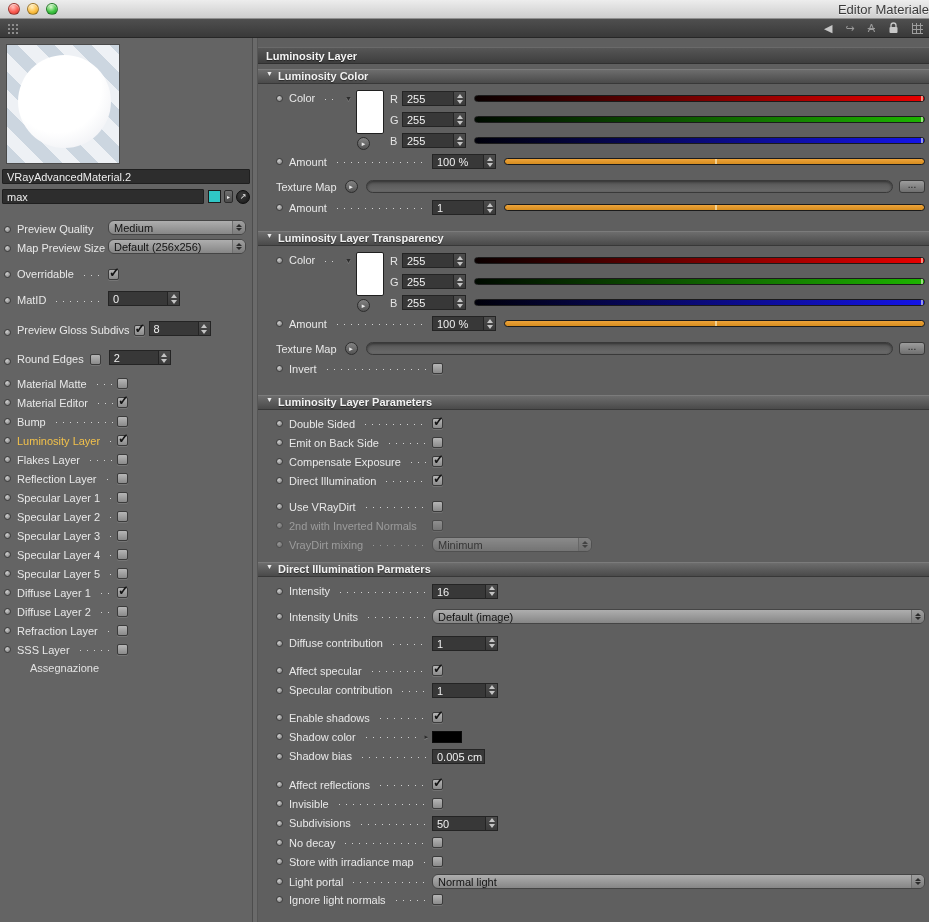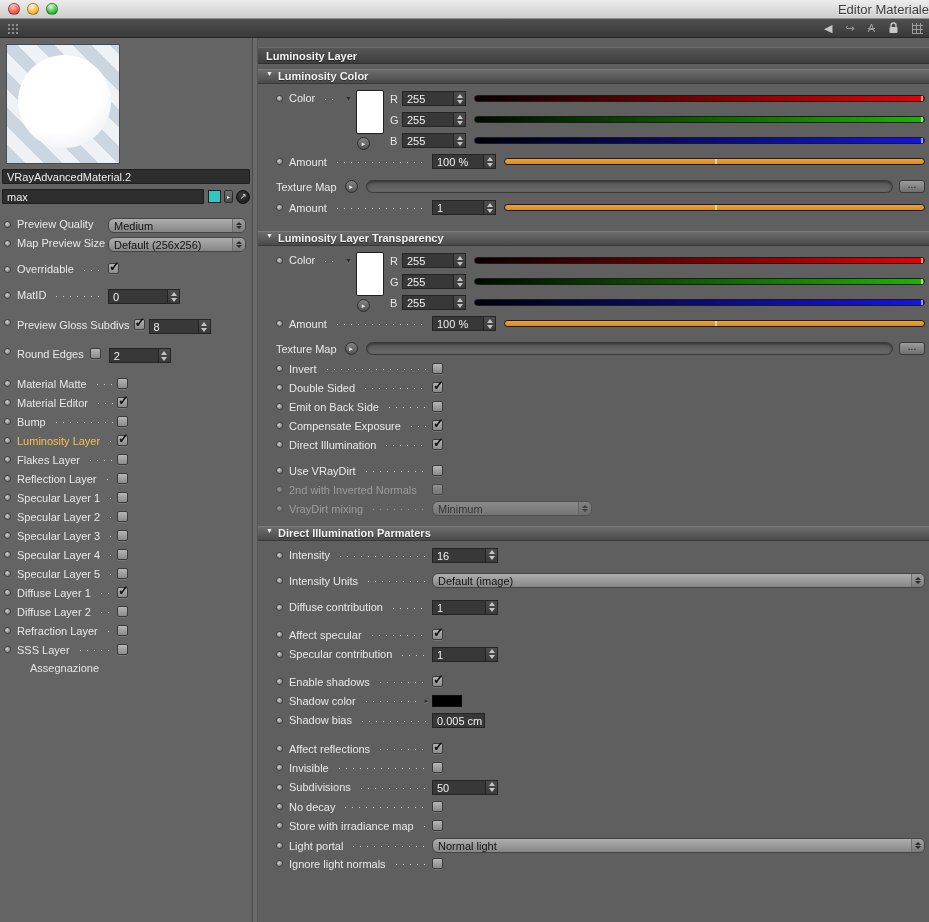--- a/index.html
+++ b/index.html
@@ -102,21 +102,21 @@
   .name-row{margin:5px 2px 0 2px}
   .shader-row{display:flex;align-items:center;margin:5px 2px 0 2px}
   .swatch{width:13px;height:13px;border:1px solid #1c1c1c;flex:0 0 auto}
   .swatch.teal{background:var(--teal-swatch,#2fc7c6);margin-left:4px}
   .mini-btn{width:9px;height:13px;margin-left:3px;border:1px solid #2c2c2c;border-radius:2px;flex:0 0 auto;
     background:linear-gradient(#6f6f6f,#4c4c4c);color:#e8e8e8;font-size:6px;
     display:flex;align-items:center;justify-content:center}
   .node-btn{width:14px;height:14px;margin-left:3px;border-radius:50%;border:1px solid #0e0e0e;flex:0 0 auto;
     background:radial-gradient(circle at 40% 35%,#3c3c3c,#161616);color:#eaeaea;font-size:8px;
     display:flex;align-items:center;justify-content:center}
-  .lrow{display:flex;align-items:flex-start;padding-left:4px;height:17px}
+  .lrow{display:flex;align-items:flex-end;padding-left:4px;height:17px}
   .lrow .labelcol{width:104px}
   .layer-row{display:flex;align-items:center;padding-left:4px;height:19px;width:128px}
   .layer-row .leader{margin-right:4px}
   .layer-row.selected .lbl{color:var(--selected-layer,#f2c14b)}
   .assign{margin:3px 0 0 30px;color:#e2e2e2}
 
   
   .panel-title{height:17px;margin-top:9px;display:flex;align-items:center;padding-left:8px;
     background:linear-gradient(#565656,#3e3e3e);border-top:1px solid #6a6a6a;border-bottom:1px solid #303030;
     font-weight:bold;color:#f4f4f4;text-shadow:0 1px 1px rgba(0,0,0,.55)}
@@ -561,20 +561,24 @@
 
   <div class="rrow h19 mt2">
     <div class="labelcol">
       <span class="dot"></span>
       <span class="lbl">Invert</span>
       <span class="leader"></span>
     </div>
     <span class="checkbox"></span>
   </div>
 
+  <div class="sec-header mt17">
+    <span class="sec-tri">▼</span>
+    <span class="sec-title">Luminosity Layer Parameters</span>
+  </div>
 
   <div class="rrow h19">
     <div class="labelcol">
       <span class="dot"></span>
       <span class="lbl">Double Sided</span>
       <span class="leader"></span>
     </div>
     <span class="checkbox on"></span>
   </div>
   <div class="rrow h19">

